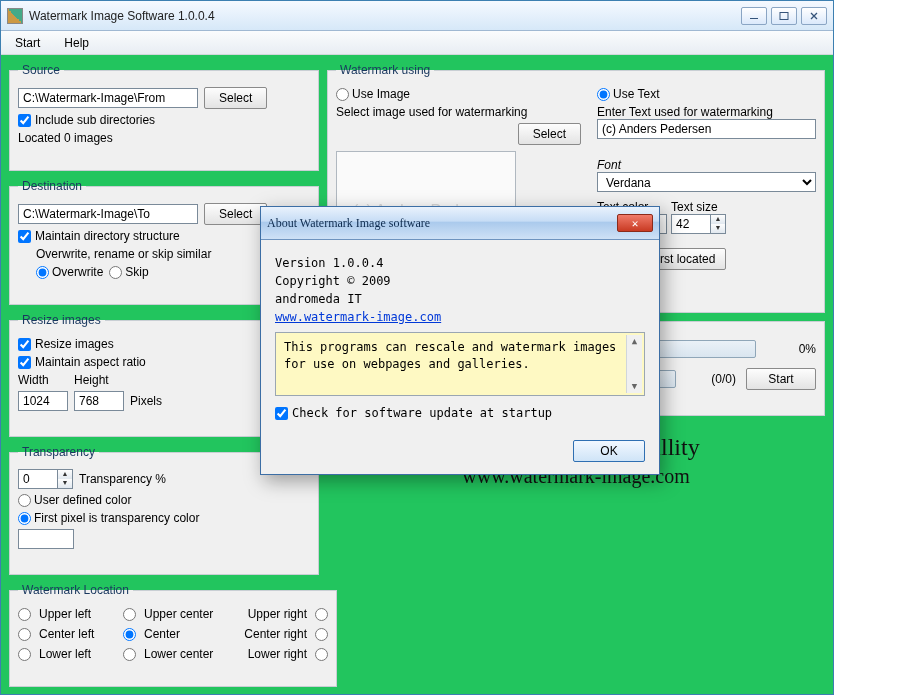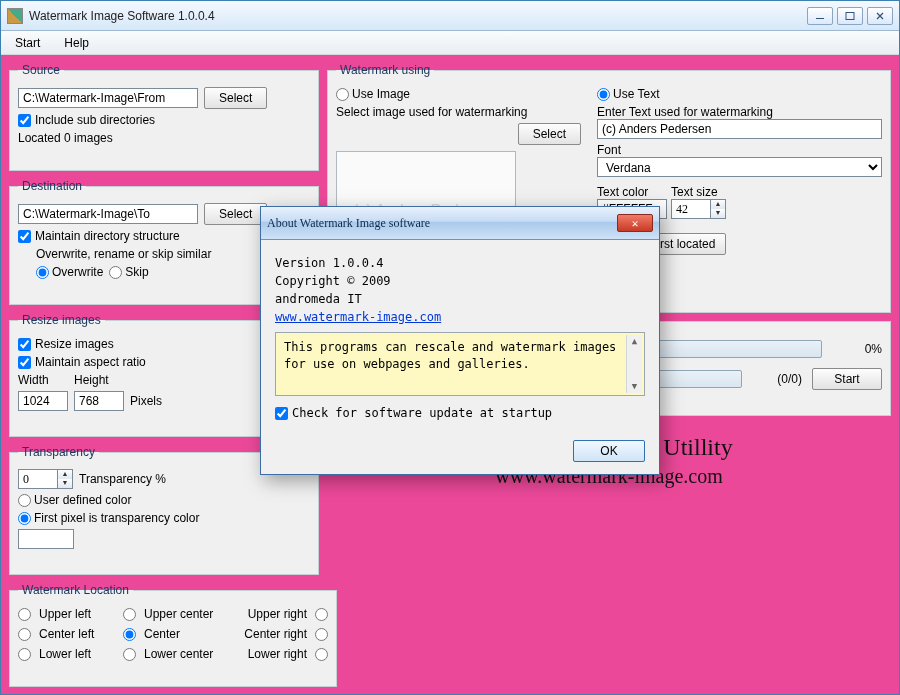--- a/index.html
+++ b/index.html
@@ -1,36 +1,36 @@
 <!DOCTYPE html>
 <html><head>
 <meta charset="utf-8">
 <style>
 * { box-sizing: border-box; margin: 0; padding: 0; }
 body { font-family: "Microsoft YaHei", SimSun, sans-serif; font-size: 12px; background: #fff; color: #000; overflow: hidden; width: 900px; height: 695px; position: relative; }
-.main-window { width: 900px; height: 695px; border: 1px solid #3c7fb1; background: #ec4899; position: relative; }
+.main-window { width: 834px; height: 695px; border: 1px solid #3c7fb1; background: #22c55e; position: relative; }
 .titlebar { background: linear-gradient(#f5f9ff, #d6e8f8); height: 30px; display: flex; align-items: center; padding: 0 6px; border-bottom: 1px solid #9fb8d2; }
 .titlebar .icon { width: 16px; height: 16px; margin-right: 6px; background: linear-gradient(45deg,#c94 0 50%,#4a8 50% 100%); border: 1px solid #888; }
 .titlebar .title { flex: 1; color: #222; }
 .win-controls { display: flex; gap: 4px; }
 .win-btn { width: 26px; height: 18px; border: 1px solid #8aa5c4; border-radius: 2px; background: linear-gradient(#fff,#dbe9fb); display:flex; align-items:center; justify-content:center; font-size: 10px; color:#35547a; }
 .win-btn svg { width: 12px; height: 10px; }
 .menubar { height: 24px; background: linear-gradient(#fafcfd,#e8edf3); border-bottom: 1px solid #d1d7db; display: flex; align-items: center; padding: 0 8px; gap: 12px; }
 .menubar span { padding: 2px 6px; }
 .client { padding: 8px; display: flex; gap: 8px; height: calc(100% - 56px); }
 .left-col { width: 310px; display: flex; flex-direction: column; gap: 8px; }
 .right-col { flex: 1; display: flex; flex-direction: column; gap: 8px; }
 fieldset { border: 1px solid #c9cfd4; padding: 6px 8px 25px; background: #f0f0f0; }
 legend { padding: 0 4px; color: #1a385f; }
 .row { display: flex; align-items: center; gap: 6px; margin-top: 4px; }
 input[type=text], select { font-family: inherit; font-size: 12px; border: 1px solid #7a8a99; padding: 2px 4px; background: #fff; height: 20px; }
 input[type=text].field { width: 180px; }
 input.num { width: 50px; }
 button.btn { font-family: inherit; font-size: 12px; border: 1px solid #8a8a8a; background: linear-gradient(#fdfdfd,#e3e3e3); padding: 2px 14px; height: 22px; border-radius: 2px; }
-.spinner { display:flex;font-family:Liberation Serif, serif; }
+.spinner { display:flex; }
 .spinner input { width: 40px; }
 .spinner .arrows { display:flex; flex-direction:column; border:1px solid #7a8a99; border-left:none; }
 .spinner .arrows div { width:14px; height:9px; background:linear-gradient(#fdfdfd,#e1e8ef); font-size:7px; line-height:8px; text-align:center; color:#333; }
 .preview-box { border:1px solid #b0b8c0; background:#fafafa; width:180px; height:120px; display:flex; align-items:center; justify-content:center; color:#d6d6d6; font-size:16px; font-family: Verdana, sans-serif;}
 .progress { border:1px solid #8fa6b8; background:linear-gradient(#eaf1f7,#d9e5ef); height:18px; border-radius:2px; }
 .logo-text { text-align:center; font-family: "Times New Roman", serif; color:#111; }
 .logo-text .l1 { font-size: 24px; margin-top: 10px;}
 .logo-text .l2 { font-size: 20px; margin-top: 4px;}
 .grid3 { display:grid; grid-template-columns: 105px 110px 95px; row-gap:6px; }
 .grid3 label { display:flex; align-items:center; gap:8px; white-space:nowrap; }
@@ -227,21 +227,21 @@
             <div class="row" style="justify-content:flex-end; width:245px;">
                 <button class="btn">Select</button>
               </div>
             <div class="preview-box" style="margin-top:6px;">
                 <span>(c) Anders Pedersen</span>
               </div>
           </div>
           <div style="flex:1;">
             <div>Enter Text used for watermarking</div>
             <input type="text" style="width: 100%;" value="(c) Anders Pedersen">
-            <div style="margin-top:4px;">Font</div>
+            <div style="margin-top:19px;font-style:italic;">Font</div>
             <select style="width:100%;"><option>Verdana</option></select>
             <div class="row" style="margin-top:8px; gap:4px;">
               <div>
                 <div>Text color</div>
                 <input type="text" style="width: 70px;" value="#FFFFFF">
               </div>
               <div>
                 <div>Text size</div>
                 <div class="spinner">
                   <input type="text" value="42" style="">

